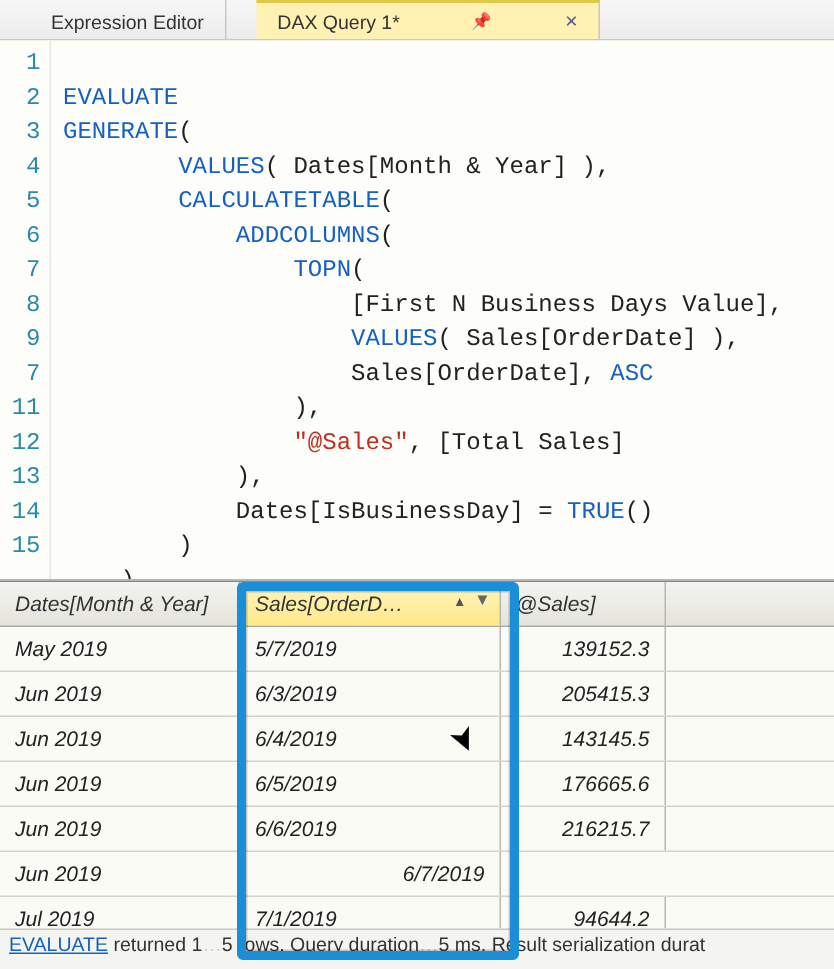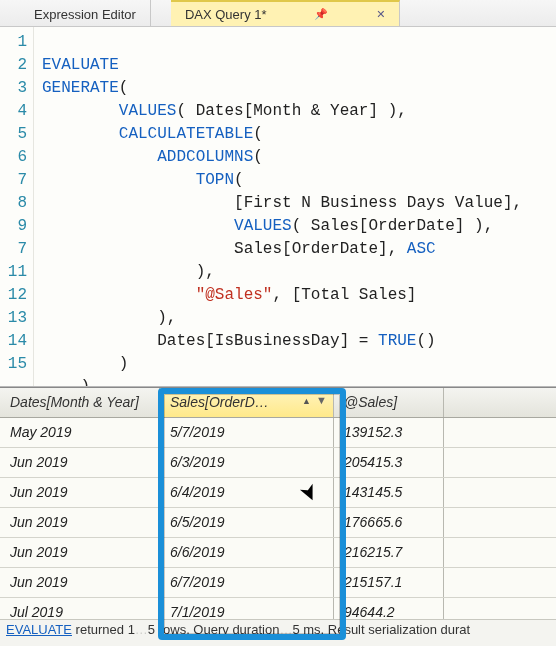--- a/index.html
+++ b/index.html
@@ -52,21 +52,21 @@
   background: linear-gradient(#f4f4f0,#e4e4dc);
   border-bottom: 1px solid #a8a8a0;
 }
 .gcell {
   padding: 6px 10px 20px 10px; border-right: 1px solid #b8b8b0;
   overflow: hidden; white-space: nowrap; text-overflow: ellipsis;
   height: 29px; color: #222; font-style: italic;
 }
 .ghead .gcell { font-weight: 400; color: #333; position: relative; }
 .grow { border-bottom: 1px solid #d4d4cc; background: #fbfbf6; }
-.grow .gcell:last-child { text-align: left; }
+.grow .gcell:last-child { text-align: right; }
 .c0 { width: 160px; }
 .c1 { width: 174px; }
 .c2 { width: 110px; }
 .sorted {
   background: linear-gradient(#fff4c0,#ffe98a) !important;
 }
 .sortglyph { font-size: 9px; position: absolute; right: 22px; top: 8px; color: #555; }
 .filterglyph { position: absolute; right: 6px; top: 6px; font-size: 11px; color: #666; }
 .highlight-col {
   position: absolute;
@@ -172,21 +172,20 @@
         <div class="gcell c2">176665.6</div>
       </div>
       <div class="grow">
         <div class="gcell c0">Jun 2019</div>
         <div class="gcell c1">6/6/2019</div>
         <div class="gcell c2">216215.7</div>
       </div>
       <div class="grow">
         <div class="gcell c0">Jun 2019</div>
         <div class="gcell c1">6/7/2019</div>
-        <div class="gcell c2">215157.1</div>
       </div>
       <div class="grow">
         <div class="gcell c0">Jul 2019</div>
         <div class="gcell c1">7/1/2019</div>
         <div class="gcell c2">94644.2</div>
       </div>
     </div>
 </div>
 
 <div class="status">

